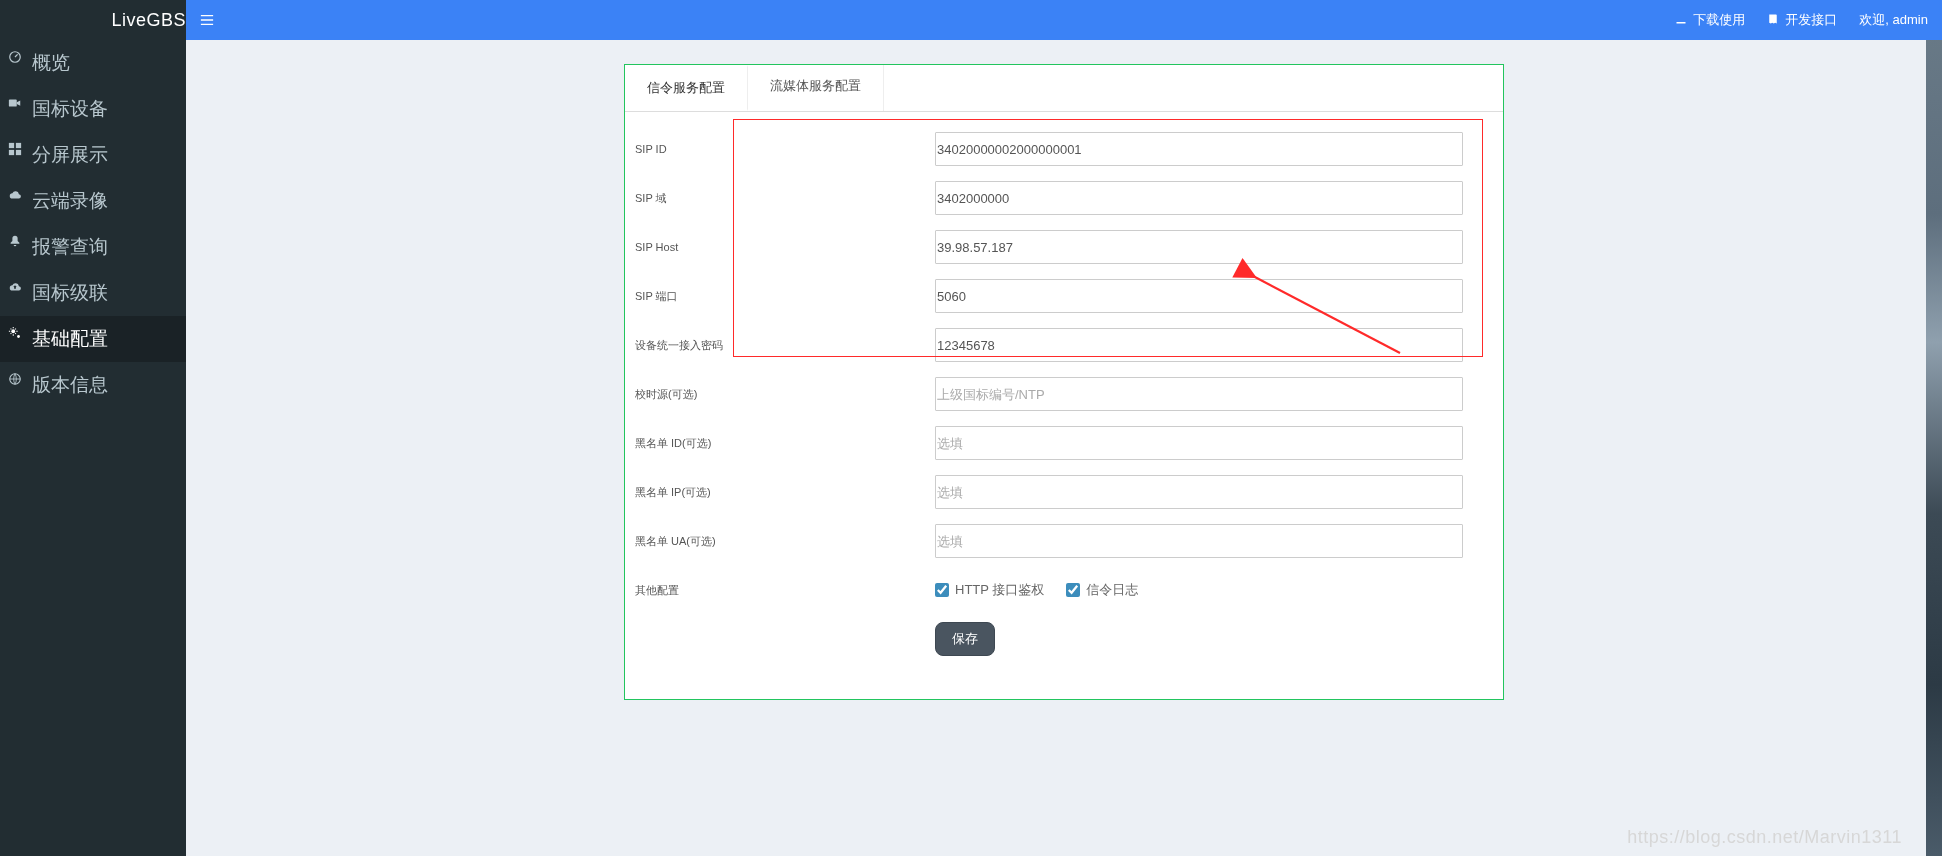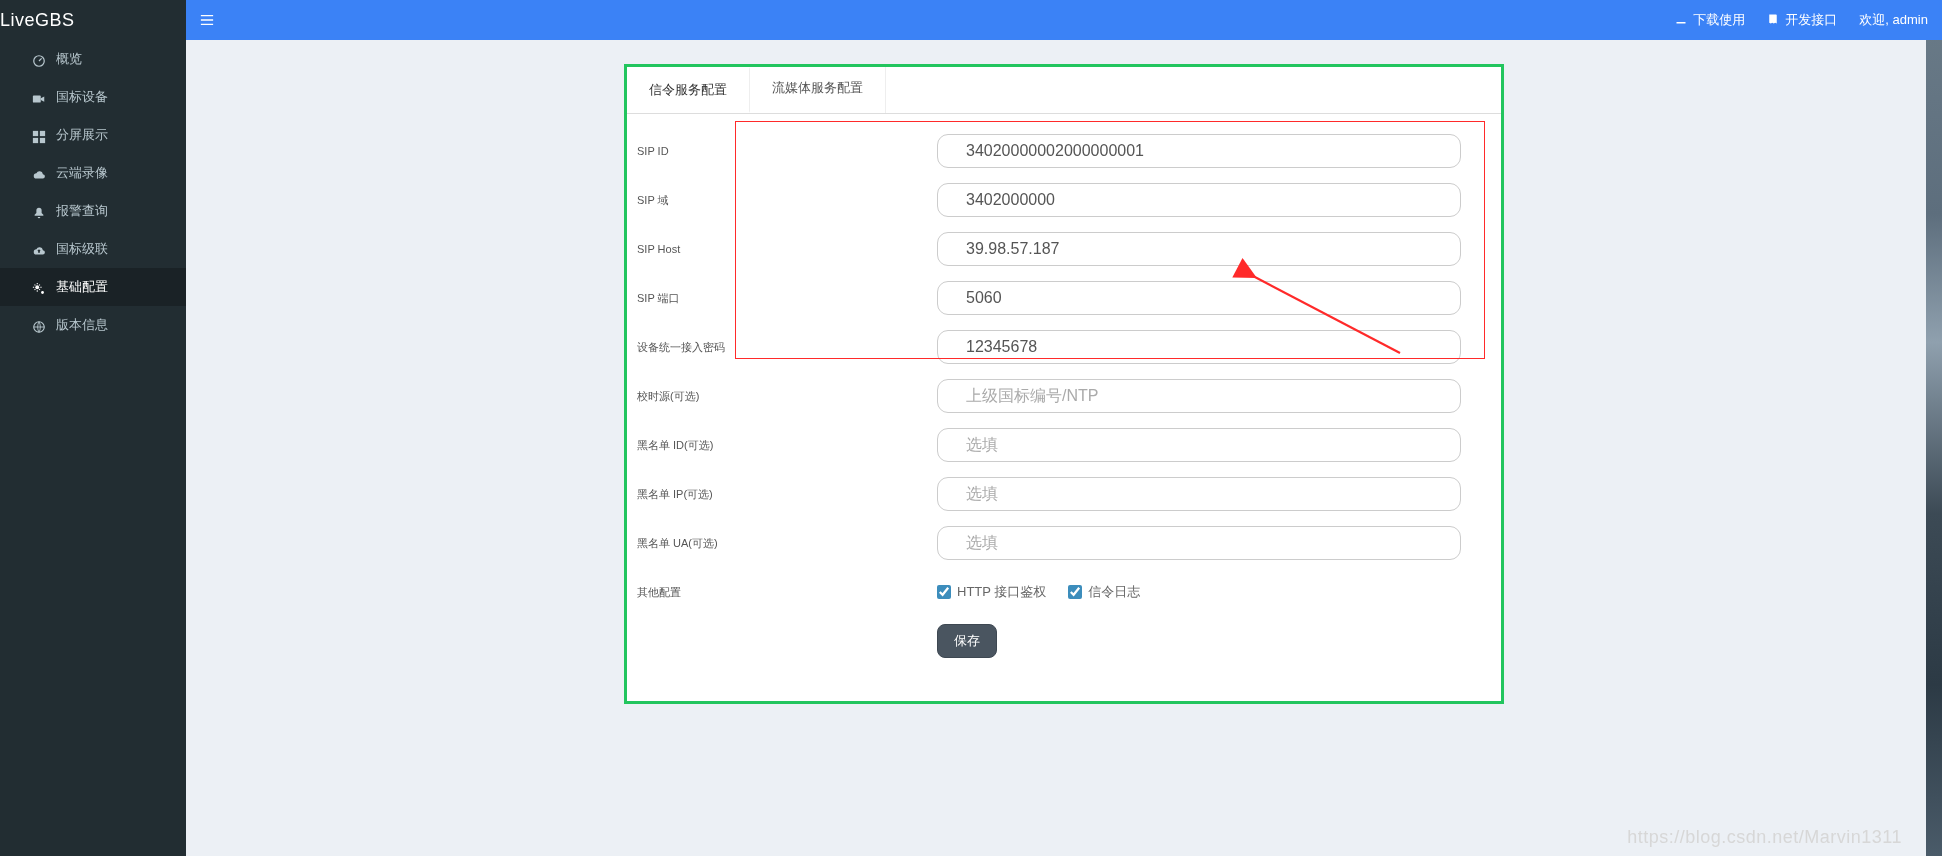--- a/index.html
+++ b/index.html
@@ -1,50 +1,50 @@
 <!DOCTYPE html>
 <html><head>
 <meta charset="utf-8">
 <style>
 *{box-sizing:border-box;margin:0;padding:0}
 html,body{height:100%;font-family:-apple-system,BlinkMacSystemFont,"Segoe UI","Microsoft YaHei",sans-serif;font-size:14px;color:#333;background:#ecf0f5}
 body{display:flex;flex-direction:column}
 
 
 .sidebar{position:fixed;left:0;top:0;bottom:0;width:186px;background:#222d32;color:#b8c7ce;z-index:10}
-.logo{height:40px;line-height:40px;text-align:left;font-size:18px;color:#fff;background:#222d32;letter-spacing:.5px}
+.logo{height:40px;line-height:40px;text-align:right;font-size:18px;color:#fff;background:#222d32;letter-spacing:.5px}
 .nav{list-style:none}
-.nav li{display:flex;align-items:flex-end;gap:10px;padding:10px 32px;cursor:pointer;font-size:13px;color:#b8c7ce}
+.nav li{display:flex;align-items:flex-start;gap:10px;padding:10px 8px;cursor:pointer;font-size:19px;color:#b8c7ce}
 .nav li.active{background:#1a2226;color:#fff}
 .nav .ico{width:14px;height:14px;display:inline-flex;align-items:center;justify-content:center;flex:0 0 14px}
 .nav svg{width:14px;height:14px;fill:currentColor}
 
 
 .topbar{position:fixed;left:186px;right:0;top:0;height:40px;background:#3b82f6;color:#fff;display:flex;align-items:center;padding:0 14px;z-index:9}
 .hamburger{cursor:pointer;display:flex;align-items:center}
 .hamburger svg{width:14px;height:14px;fill:#fff}
 .top-right{margin-left:auto;display:flex;align-items:center;gap:22px;font-size:13px}
 .top-right a{color:#fff;text-decoration:none;display:flex;align-items:center;gap:6px;cursor:pointer}
 .top-right svg{width:12px;height:12px;fill:#fff}
 
 
 .main{margin-left:186px;margin-top:40px;padding:24px}
-.panel{max-width:880px;margin:0 auto;background:#fff;border:3px solid #22c55e}
+.panel{max-width:880px;margin:0 auto;background:#fff;border:1px solid #22c55e}
 .tabs{display:flex;border-bottom:1px solid #ddd}
 .tab{padding:12px 22px;font-size:13px;color:#555;cursor:pointer;border-right:1px solid #eee}
 .tab.active{border-bottom:2px solid transparent;background:#fff;color:#333;position:relative}
 .tab.active::after{content:"";position:absolute;bottom:-1px;left:0;right:0;height:1px;background:#fff}
 .tab:not(.active){border-bottom:none}
 .tab:first-child.active{border-top:2px solid #fff}
 
 .form{padding:20px 40px 28px 10px}
 .row{display:flex;align-items:center;margin-bottom:15px}
 .lbl{width:300px;text-align:left;padding-right:18px;font-size:11px;color:#555}
 .ctrl{flex:1}
-.ctrl input[type=text]{width:100%;height:34px;padding:0 28px;border:1px solid #ccc;border-radius:11px;font-size:16px;color:#555;background:#fff}
+.ctrl input[type=text]{width:100%;height:34px;padding:0 1px;border:1px solid #ccc;border-radius:1px;font-size:13px;color:#555;background:#fff}
 .ctrl input::placeholder{color:#aaa}
 .check-line{display:flex;gap:22px;height:34px}
 .chk{display:flex;align-items:center;gap:6px;font-size:13px;color:#666;cursor:pointer}
 .chk input{width:14px;height:14px;accent-color:#3c8dbc;cursor:pointer}
 .btn-save{background:#4a5560;color:#fff;border:1px solid #3e4852;border-radius:8px;padding:7px 16px;font-size:13px;cursor:pointer}
 
 
 .hl-box{position:absolute;border:1px solid #ff2a2a;pointer-events:none;z-index:50}
 .arrow{position:absolute;pointer-events:none;z-index:51}
 .arrow svg{overflow:visible}

